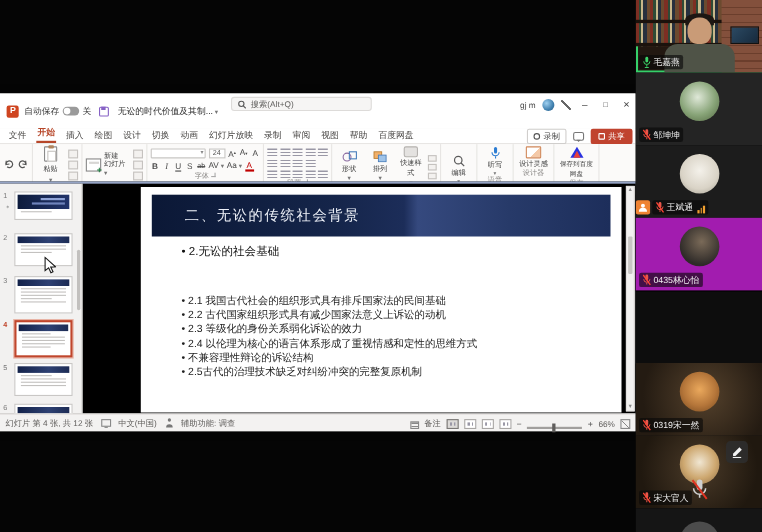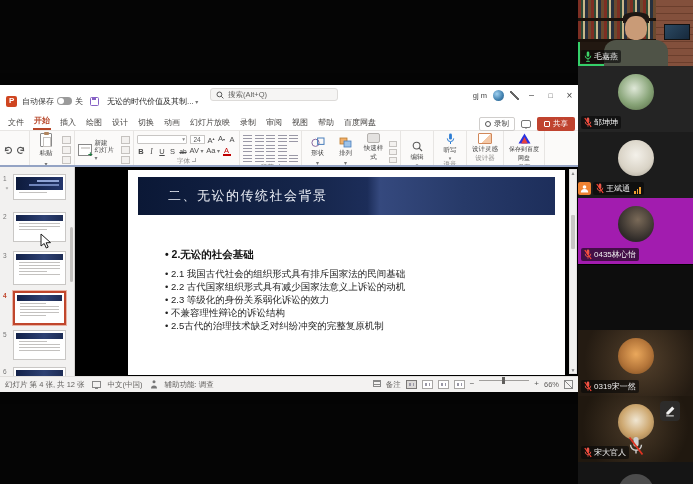--- a/index.html
+++ b/index.html
@@ -93,34 +93,34 @@
 .bigband::after{content:"";position:absolute;right:4px;top:3px;width:22px;height:2px;background:#8fa3d6}
 .bigband::before{content:"";position:absolute;right:4px;top:7px;width:30px;height:1.5px;background:#6f84bb}
 .tcard.sel4{border:2px solid #c0462c;box-shadow:0 0 0 1px #e8b4a6}
 .thumb-scroll{position:absolute;right:1px;top:60px;width:3px;height:55px;background:#c2c0be;border-radius:2px}
 .cursor{position:absolute;left:40px;top:66px}
 
 .canvas{flex:1;position:relative}
 .slide{position:absolute;left:53px;top:3px;width:437px;height:205px;background:#fff;box-shadow:0 0 3px rgba(0,0,0,.25)}
 .sband{position:absolute;left:10px;top:7px;width:417px;height:38px;background:linear-gradient(90deg,#0b1836 0%,#15254a 40%,#1c2d59 55%,#35497e 58%,#273a69 78%,#1d2e5b 100%)}
 .stitle{line-height:38px;padding-left:30px;font-size:13px;letter-spacing:1.5px;color:#eef1f8}
-.lead{position:absolute;left:37px;top:78px;font-size:10.5px;font-weight:bold;color:#111}
+.lead{position:absolute;left:37px;top:52px;font-size:10.5px;font-weight:normal;color:#111}
 .lead::before{content:"• "}
 .blist{position:absolute;left:37px;top:97px;font-size:9.5px;color:#222;line-height:13px}
 .blist div::before{content:"• "}
 .vscroll{position:absolute;right:1px;top:2px;bottom:2px;width:8px;background:#f2f1f0;border:1px solid #e3e1df}
 .vthumb{position:absolute;left:1px;right:1px;top:22%;height:34px;background:#c8c6c4;border-radius:1px}
 .va{position:absolute;left:0;right:0;text-align:center;color:#888;font-size:5px}
 .va.up{top:0}.va.dn{bottom:0}
 
 
 .statusbar{position:absolute;left:0;bottom:0;right:0;height:16px;background:#f3f2f1;border-top:1px solid #e1dfdd;display:flex;align-items:center;padding:0 5px;font-size:7.5px;color:#605e5c;gap:7px}
 .mon-ic{width:9px;height:7px;border:1px solid #888;position:relative;flex:none}
 .mon-ic::after{content:"";position:absolute;left:2px;bottom:-2px;width:3px;height:1.5px;background:#888}
-.sb-right{margin-left:auto;display:flex;align-items:flex-start;gap:5px}
+.sb-right{margin-left:auto;display:flex;align-items:flex-end;gap:5px}
 .notes-ic{width:8px;height:7px;border:1px solid #888;background:repeating-linear-gradient(#888 0 1px,transparent 1px 3px);flex:none}
 .vw{width:11px;height:9px;border:1px solid #a8a6a4;background:#fff;position:relative;flex:none}
 .vw.sel{background:#dcdad8;border-color:#7a7876}
 .vw::after{content:"";position:absolute;left:2px;top:2px;right:2px;bottom:2px;background:repeating-linear-gradient(90deg,#9a98a6 0 2px,transparent 2px 4px)}
 .zbtn{font-size:8px;color:#555;line-height:8px}
 .zline{width:50px;height:1.5px;background:#a19f9d;position:relative;flex:none}
 .zthumb{position:absolute;left:45%;top:-3px;width:3px;height:7.5px;background:#605e5c}
 .fit-ic{width:9px;height:9px;border:1px solid #888;flex:none;background:linear-gradient(45deg,transparent 46%,#888 46%,#888 54%,transparent 54%)}
 
 
@@ -444,20 +444,21 @@
       <div class="canvas">
         <div class="slide">
           <div class="sband">
             <div class="stitle">二、无讼的传统社会背景</div>
           </div>
           <div class="lead">2.无讼的社会基础</div>
           <div class="blist">
             <div>2.1 我国古代社会的组织形式具有排斥国家法的民间基础</div>
             <div>2.2 古代国家组织形式具有减少国家法意义上诉讼的动机</div>
             <div>2.3 等级化的身份关系弱化诉讼的效力</div>
+            <div>2.4  以伦理为核心的语言体系形成了重视情感和定性的思维方式</div>
             <div>不兼容理性辩论的诉讼结构</div>
             <div>2.5古代的治理技术缺乏对纠纷冲突的完整复原机制</div>
           </div>
         </div>
         <div class="vscroll">
           <span class="va up">▲</span>
           <span class="vthumb"></span>
           <span class="va dn">▼</span>
         </div>
       </div>

